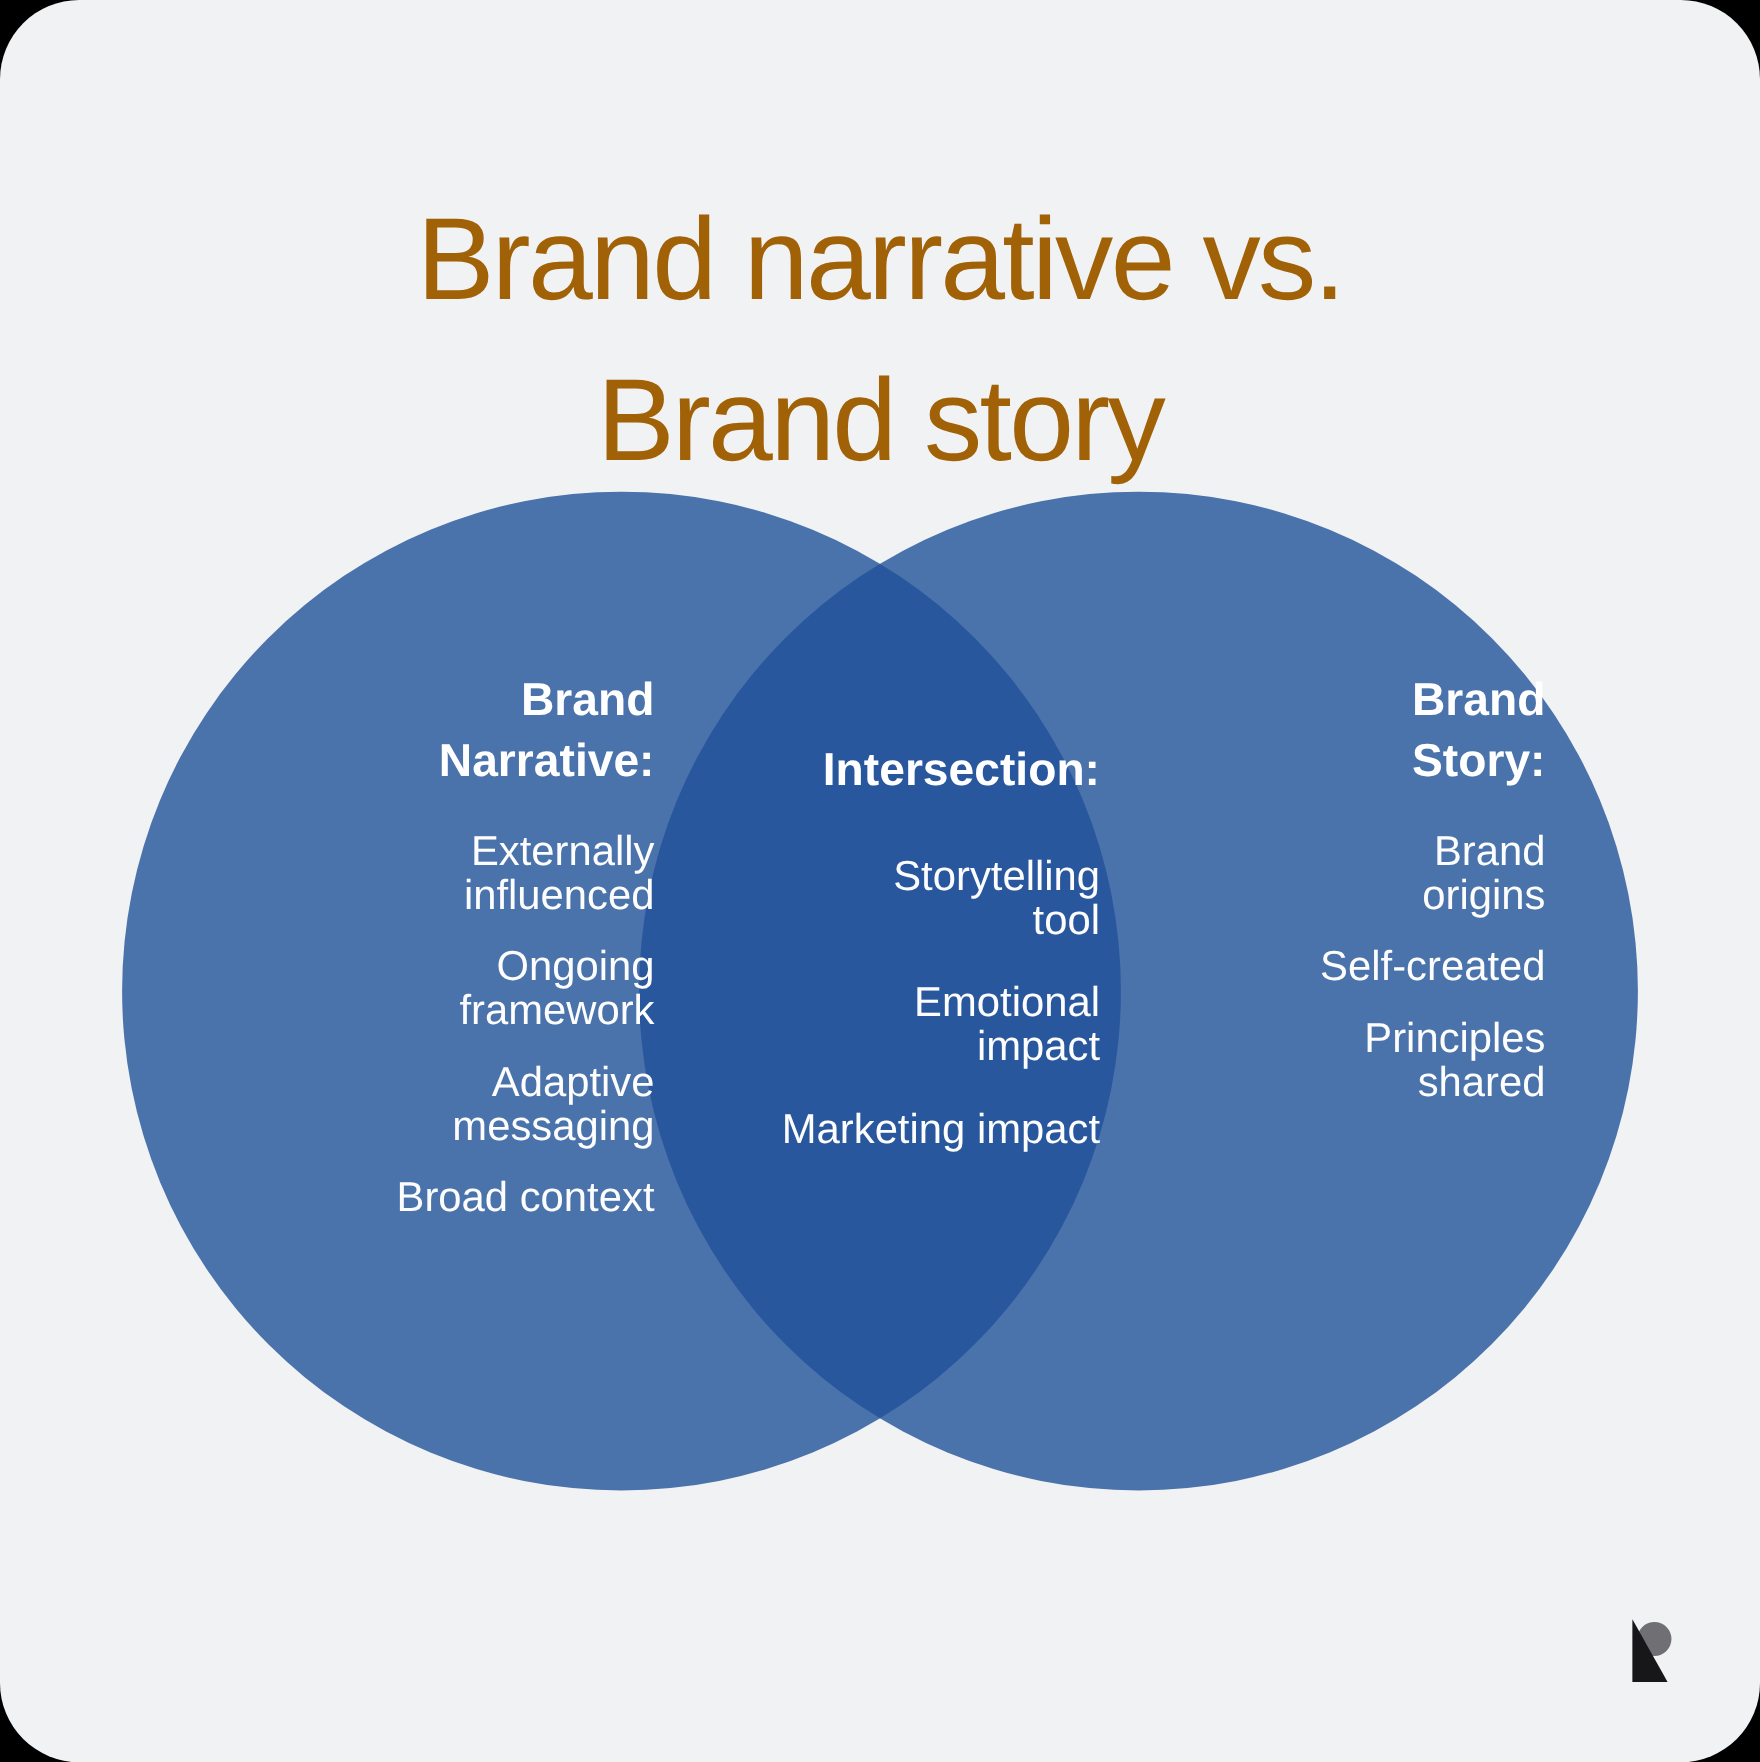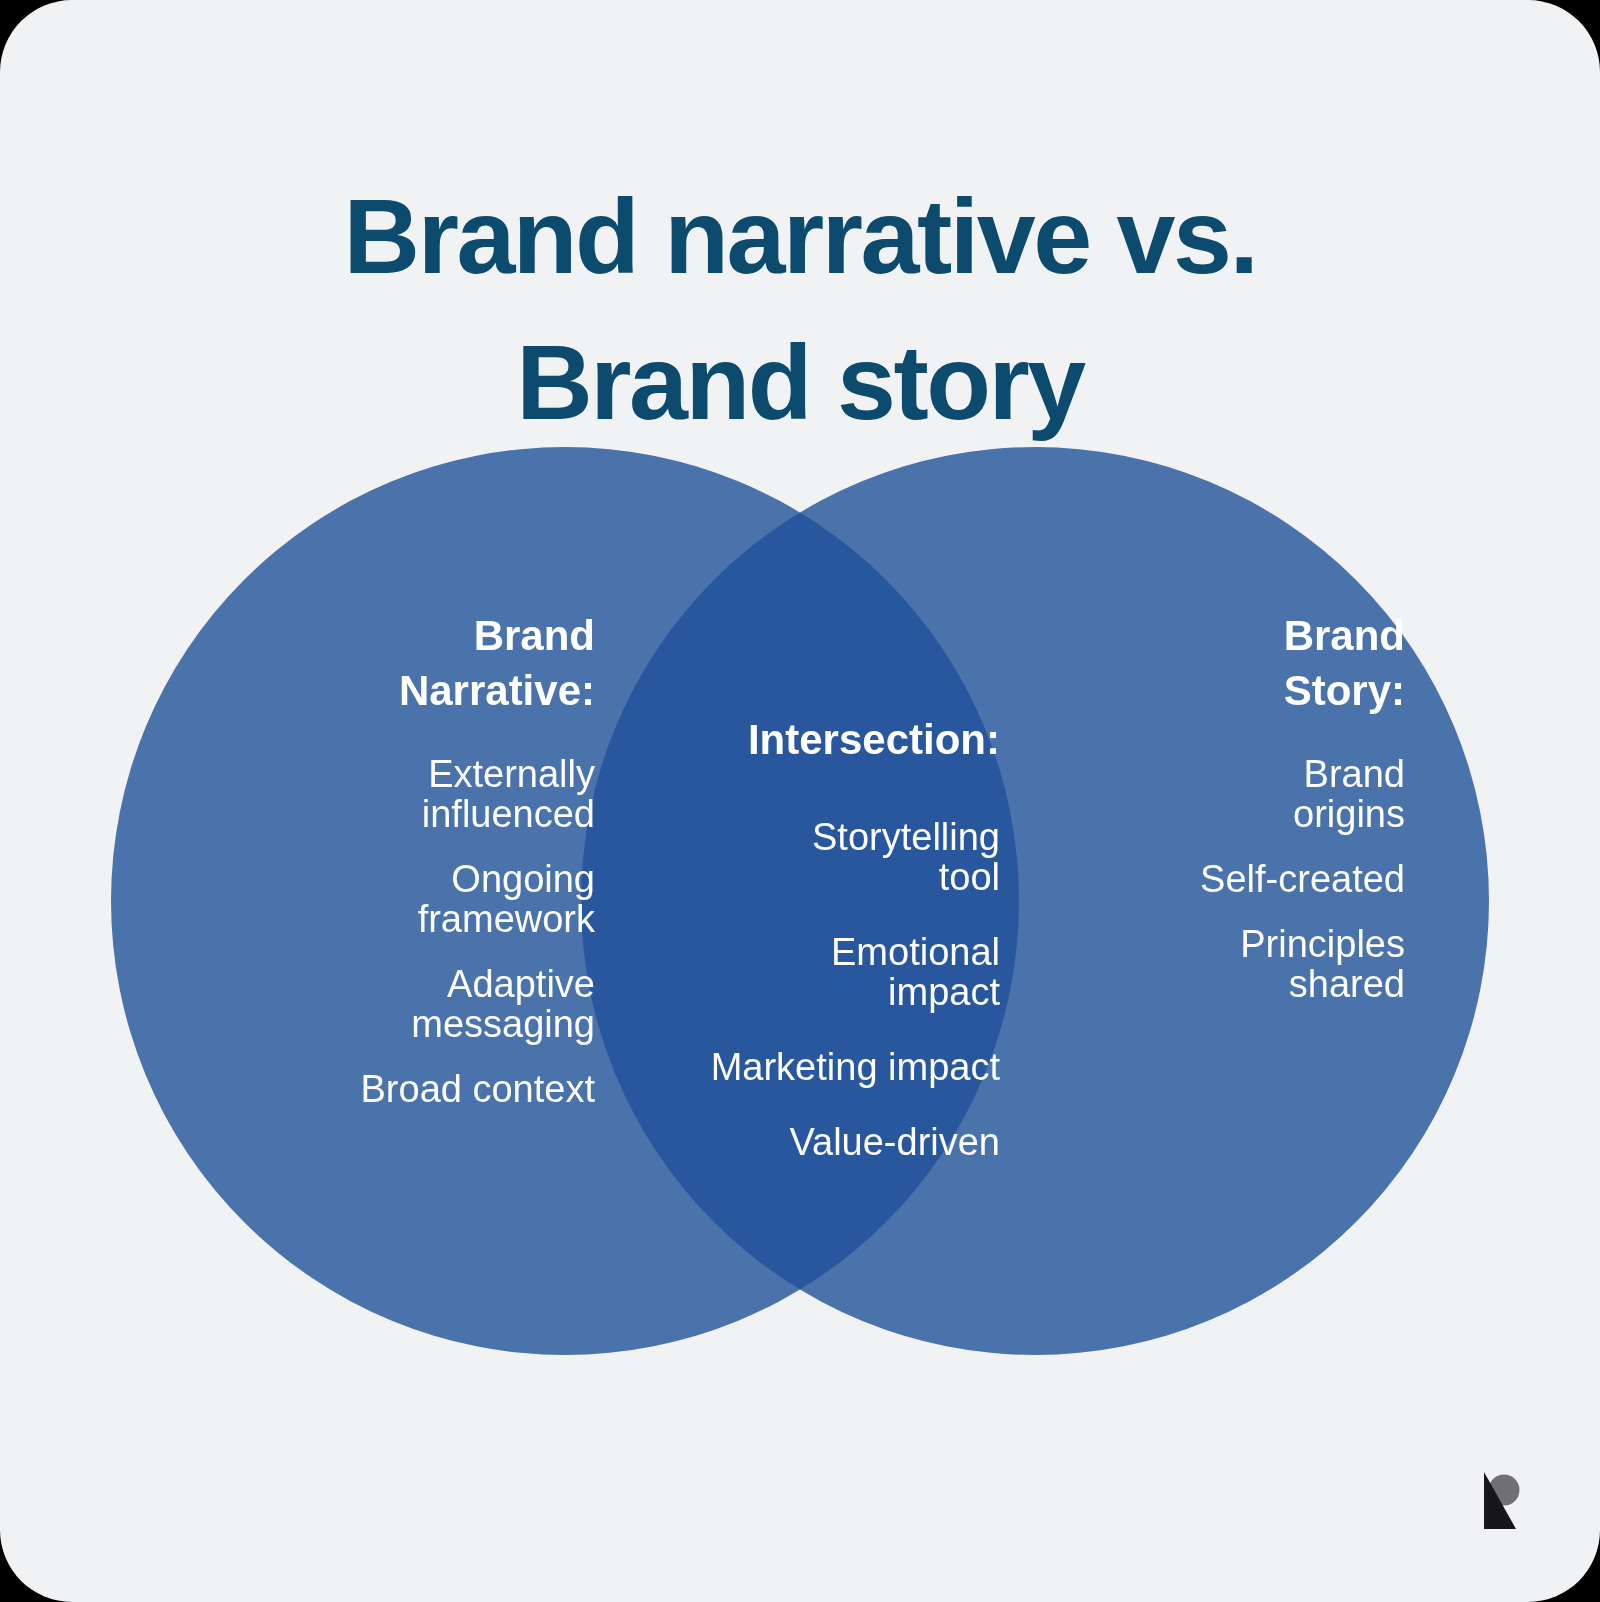--- a/index.html
+++ b/index.html
@@ -19,23 +19,23 @@
     overflow: hidden;
   }
   .title {
     position: absolute;
     top: 92px;
     left: 0;
     width: 1600px;
     text-align: center;
     font-size: 106px;
     line-height: 146px;
-    font-weight: 700;
+    font-weight: 400;
     letter-spacing: -2.5px;
-    color: #0c4a6e;
+    color: #a16207;
     white-space: pre-line;
   }
   .venn-svg {
     position: absolute;
     top: 0;
     left: 0;
   }
   .col {
     position: absolute;
     width: 400px;
@@ -45,21 +45,21 @@
   .col-left   { left: 195px;  top: 608px; }
   .col-center { left: 600px;  top: 672px; }
   .col-right  { left: 1005px; top: 608px; }
   .venn-heading {
     font-size: 42px;
     line-height: 55px;
     font-weight: 700;
     white-space: pre-line;
     margin: 0 0 36px 0;
   }
-  .col-center .venn-heading { margin-bottom: 50px; margin-top: 40px; }
+  .col-center .venn-heading { margin-bottom: 50px; }
   .venn-item {
     font-size: 38px;
     line-height: 40px;
     font-weight: 400;
     white-space: pre-line;
     margin: 0 0 25px 0;
     color: #fdfdfe;
   }
   .col-center .venn-item { margin-bottom: 35px; }
   .logo {
@@ -101,21 +101,20 @@
     <div class="venn-item">Broad context</div>
   </div>
 
   <div class="col col-center">
     <div class="venn-heading">Intersection:</div>
     <div class="venn-item">Storytelling
 tool</div>
     <div class="venn-item">Emotional
 impact</div>
     <div class="venn-item">Marketing impact</div>
-    <div class="venn-item">Value-driven</div>
   </div>
 
   <div class="col col-right">
     <div class="venn-heading">Brand
 Story:</div>
     <div class="venn-item">Brand
 origins</div>
     <div class="venn-item">Self-created</div>
     <div class="venn-item">Principles
 shared</div>

